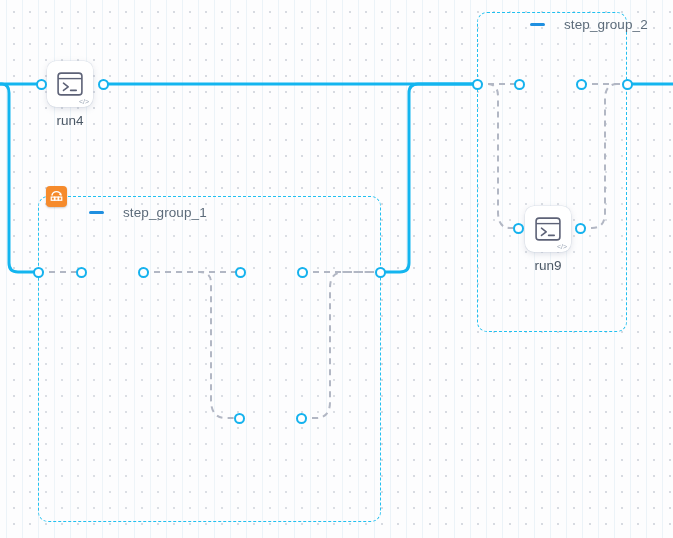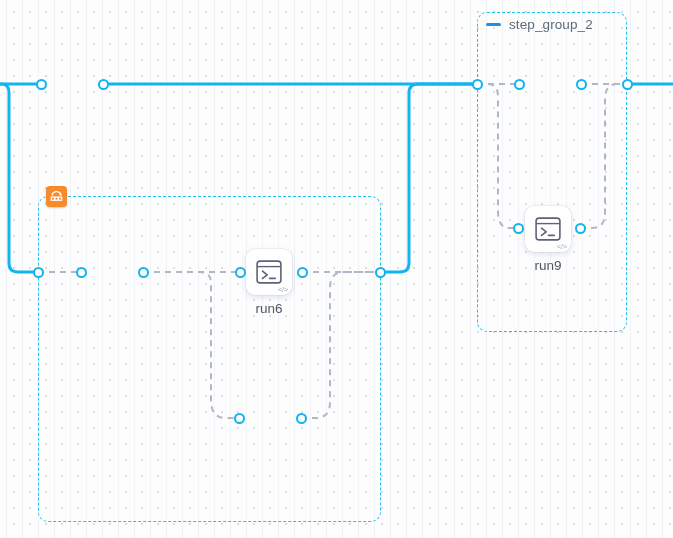--- a/index.html
+++ b/index.html
@@ -24,22 +24,23 @@
   
   .group-box{
     position:absolute;
     border:1.6px dashed #22c0f0;
     border-radius:10px;
     box-sizing:border-box;
     background:rgba(255,255,255,0.12);
   }
   .group-head{
     position:absolute;
-    display:flex;align-items:center;gap:8px;
+    display:flex;align-items:center;gap:19px;
     white-space:nowrap;
+    margin-left:44px;
   }
   .minus-icon{
     display:inline-block;width:15px;height:3px;border-radius:2px;background:#1f8fe0;
   }
   .group-label{
     font-size:13.5px;color:#5c6b7a;letter-spacing:.1px;
   }
   .group-badge{
     position:absolute;
     width:21px;height:21px;border-radius:4px;
@@ -126,42 +127,46 @@
   <div class="group-badge" style="left:46px;top:186px;">
     <svg width="15" height="15" viewBox="0 0 16 16" aria-hidden="true">
       <path d="M3.2 6.4 A5 5 0 0 1 12.8 6.4" fill="none" stroke="#ffffff" stroke-width="1.5" stroke-linecap="round"></path>
       <path d="M12.9 3.7 L13.2 6.7 L10.4 6.1 Z" fill="#ffffff"></path>
       <rect x="2.4" y="8.6" width="3.4" height="3.4" fill="none" stroke="#ffffff" stroke-width="1.3"></rect>
       <rect x="6.3" y="8.6" width="3.4" height="3.4" fill="none" stroke="#ffffff" stroke-width="1.3"></rect>
       <rect x="10.2" y="8.6" width="3.4" height="3.4" fill="none" stroke="#ffffff" stroke-width="1.3"></rect>
     </svg>
   </div>
 
+  <div class="group-head" style="left:45px;top:205px;">
+    <span class="minus-icon"></span>
+    <span class="group-label">step_group_1</span>
+  </div>
 
   <div class="group-box" style="left:477px;top:12px;width:150px;height:320px;"></div>
 
   <div class="group-head" style="left:486px;top:17px;">
     <span class="minus-icon"></span>
     <span class="group-label">step_group_2</span>
   </div>
 
-
-
-  <div class="node" style="left:246px;top:249px;width:46px;height:46px;">
+  <div class="node" style="left:47px;top:61px;width:46px;height:46px;">
     <div class="node-card">
       <svg class="term" width="26" height="24" viewBox="0 0 26 24">
         <rect x="1.1" y="1.1" width="23.8" height="21.8" rx="3" ry="3" fill="none" stroke="#5d6277" stroke-width="1.6"></rect>
         <line x1="1.1" y1="6.6" x2="24.9" y2="6.6" stroke="#5d6277" stroke-width="1.4"></line>
         <polyline points="6.5,11.2 11.2,14.8 6.5,18.4" fill="none" stroke="#5d6277" stroke-width="1.6" stroke-linecap="round" stroke-linejoin="round"></polyline>
         <line x1="13.6" y1="18.4" x2="19.2" y2="18.4" stroke="#5d6277" stroke-width="1.6" stroke-linecap="round"></line>
       </svg>
       <span class="code-glyph">&lt;/&gt;</span>
     </div>
-    <div class="node-label">run6</div>
-  </div>
+    <div class="node-label">run4</div>
+  </div>
+
+
 
 
 
   <div class="node" style="left:525px;top:206px;width:46px;height:46px;">
     <div class="node-card">
       <svg class="term" width="26" height="24" viewBox="0 0 26 24">
         <rect x="1.1" y="1.1" width="23.8" height="21.8" rx="3" ry="3" fill="none" stroke="#5d6277" stroke-width="1.6"></rect>
         <line x1="1.1" y1="6.6" x2="24.9" y2="6.6" stroke="#5d6277" stroke-width="1.4"></line>
         <polyline points="6.5,11.2 11.2,14.8 6.5,18.4" fill="none" stroke="#5d6277" stroke-width="1.6" stroke-linecap="round" stroke-linejoin="round"></polyline>
         <line x1="13.6" y1="18.4" x2="19.2" y2="18.4" stroke="#5d6277" stroke-width="1.6" stroke-linecap="round"></line>

